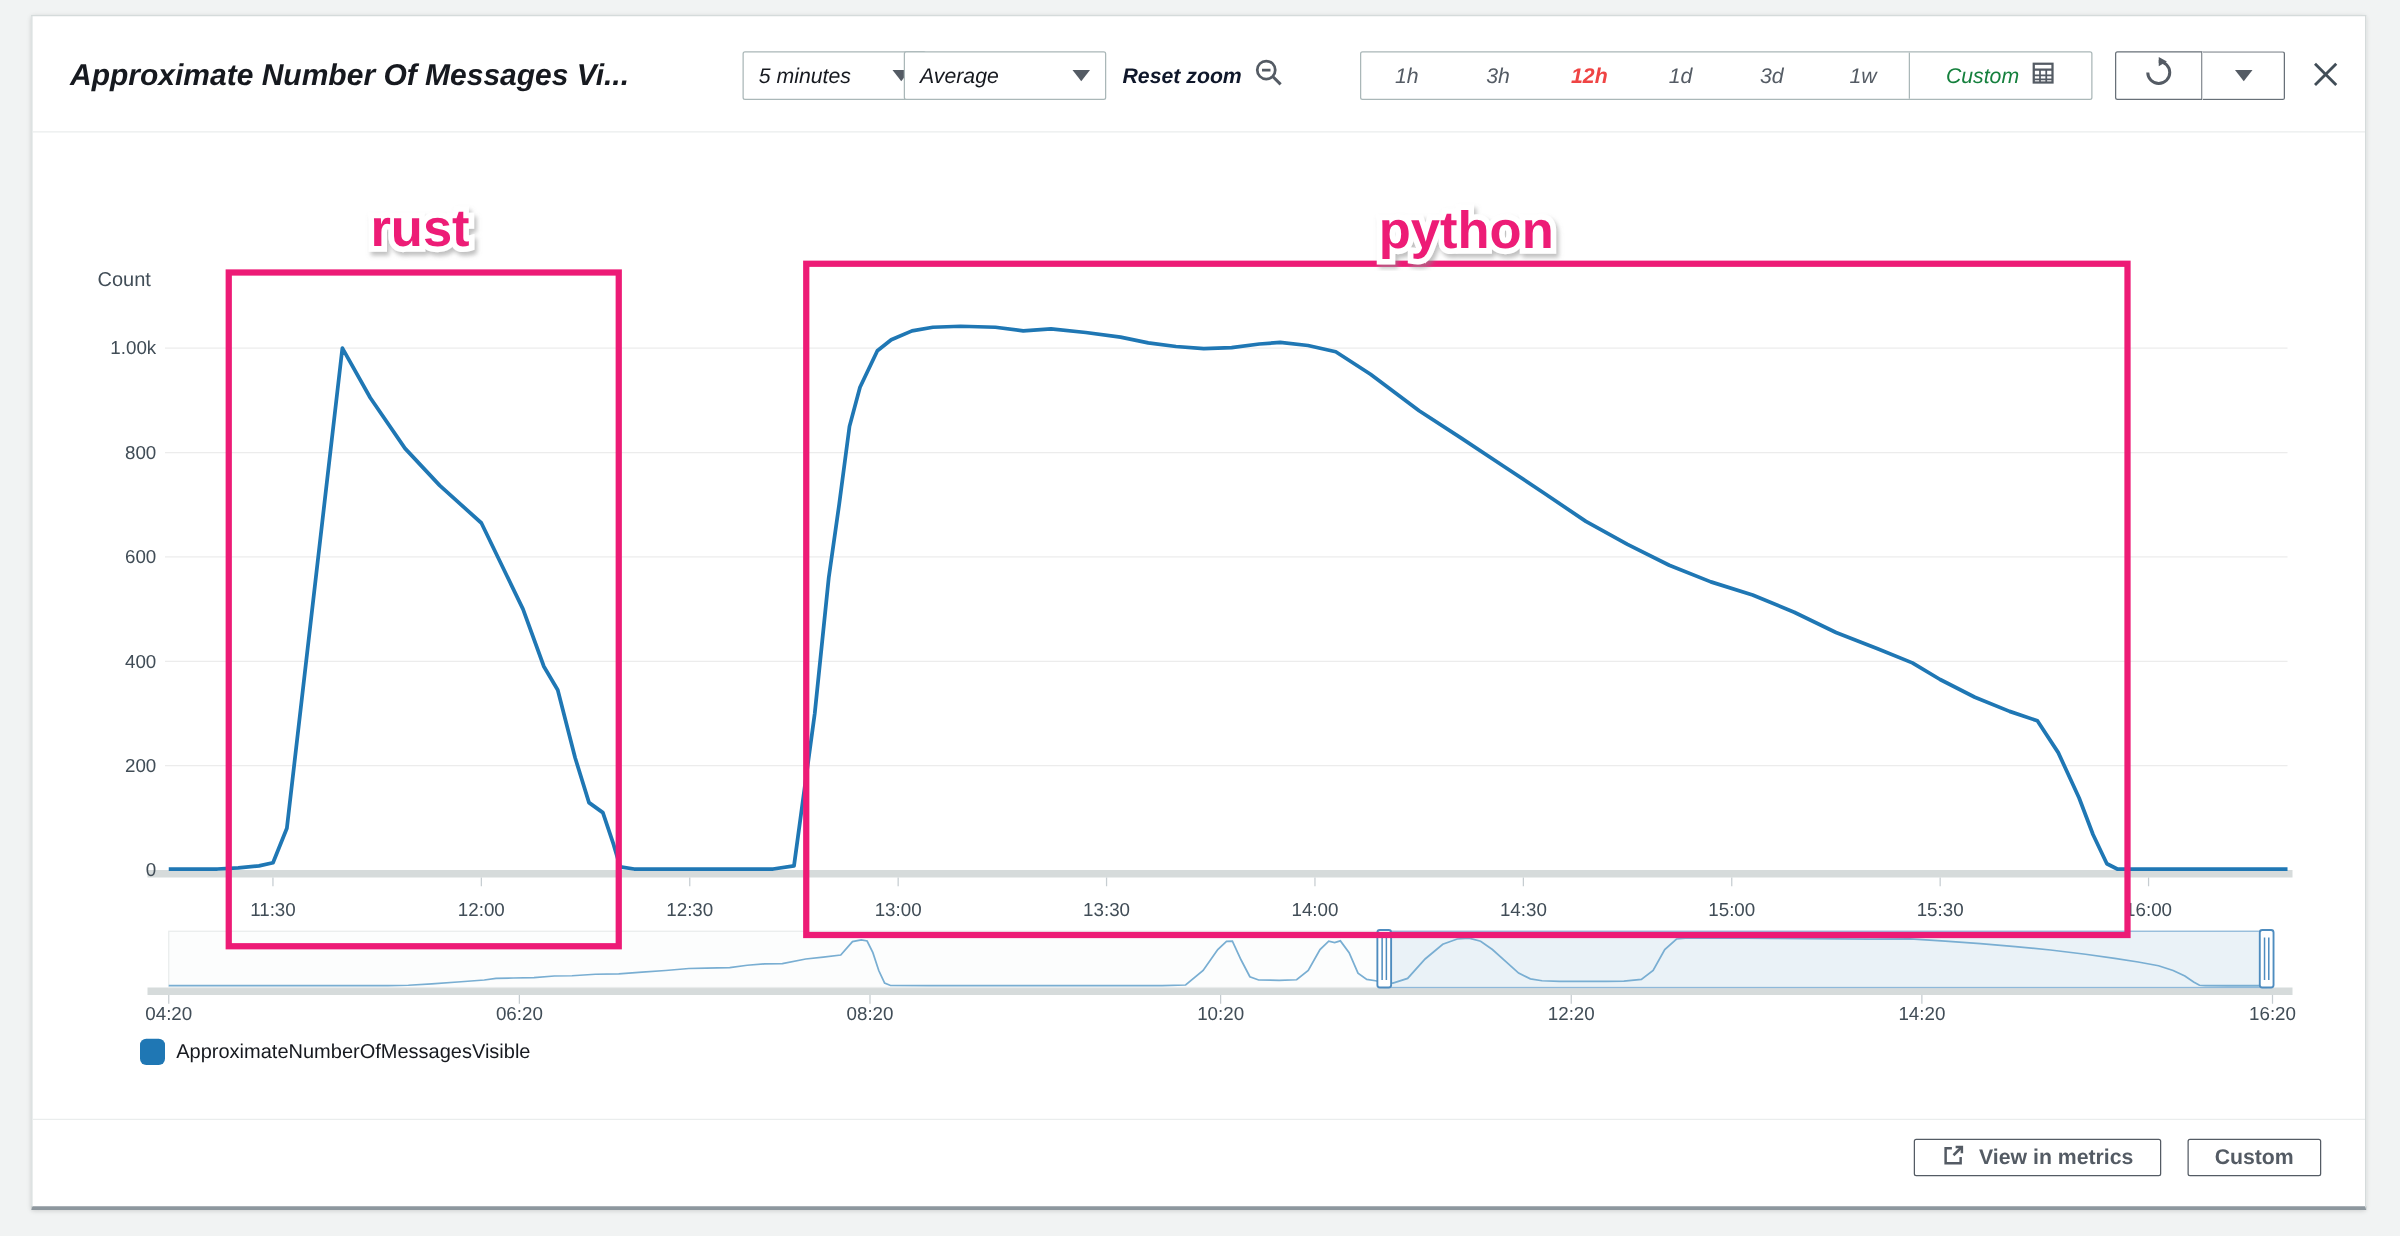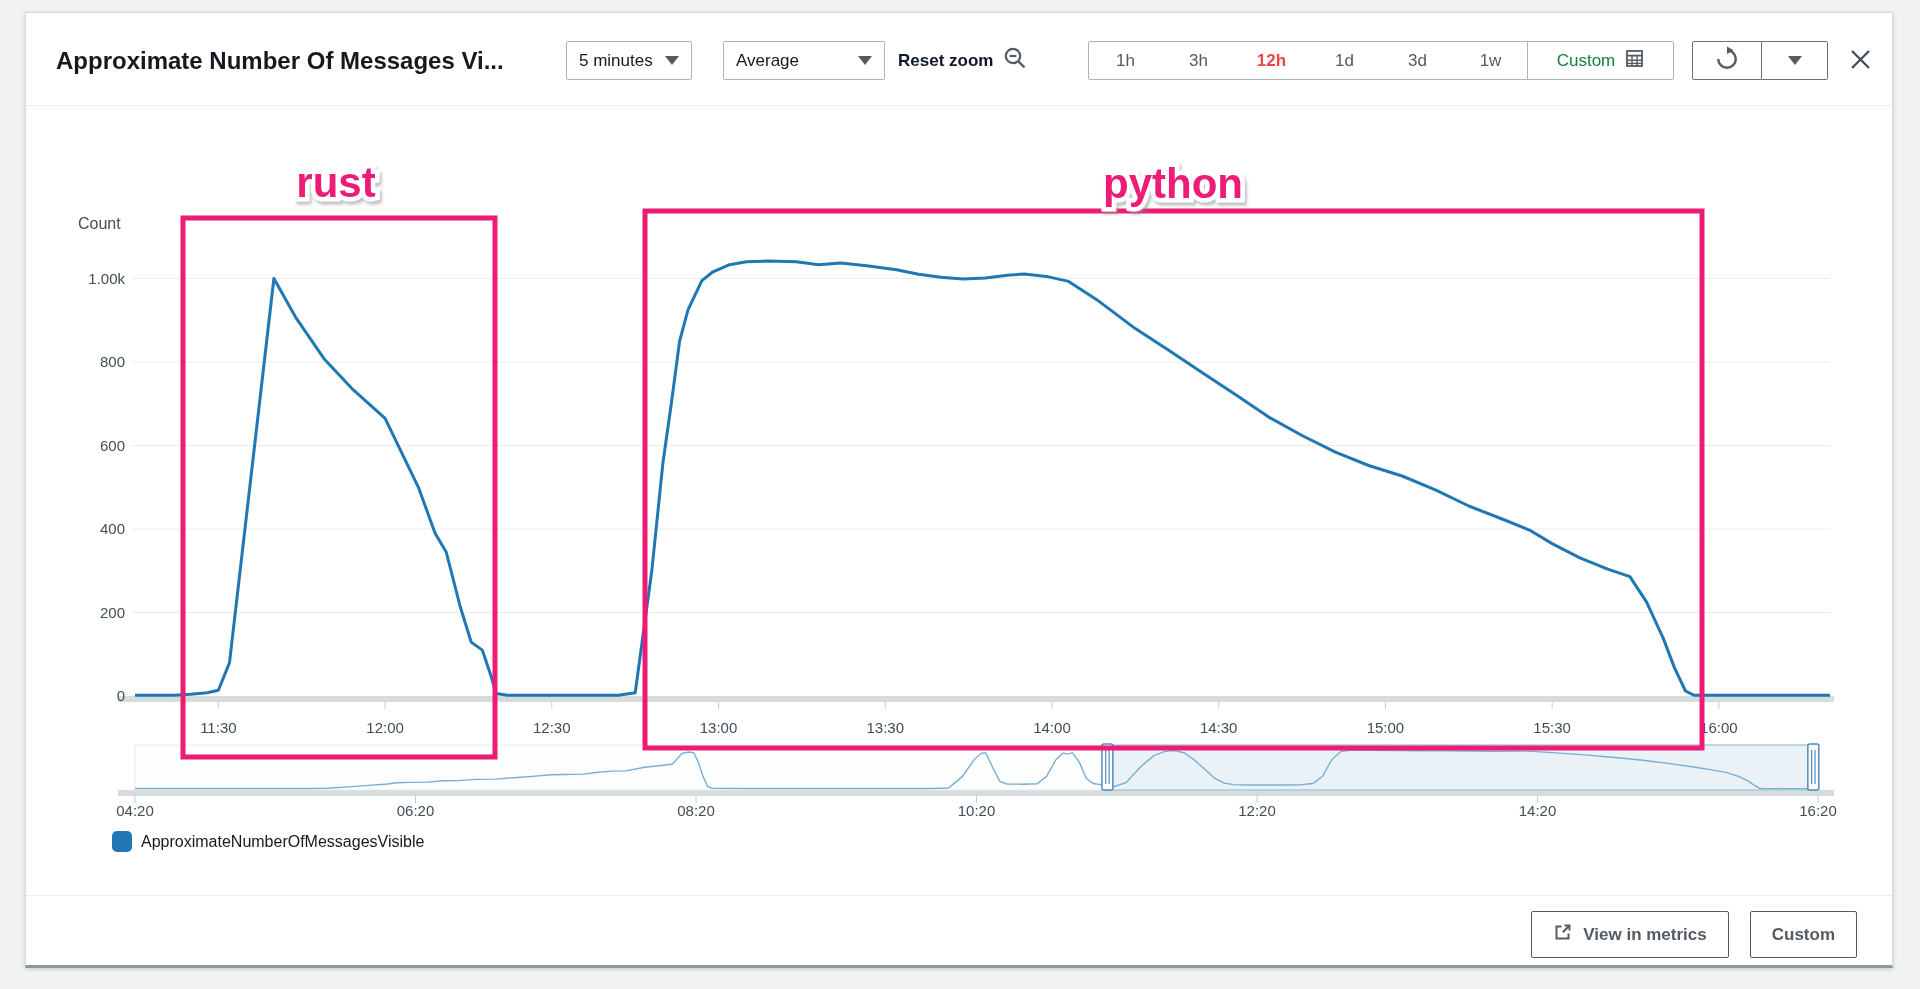--- a/index.html
+++ b/index.html
@@ -4,21 +4,21 @@
 <style>
   * { margin:0; padding:0; box-sizing:border-box; }
   html,body { width:1920px; height:989px; overflow:hidden; }
   body { background:#f1f3f3; font-family:"Liberation Sans", sans-serif; position:relative; }
 
   .dialog {
     position:absolute; left:25px; top:12px; width:1868px; height:956px;
     background:#fff; border:1px solid #d5dbdb; border-bottom:3px solid #8d979e;
     box-shadow:0 1px 4px rgba(0,0,0,.18); z-index:1;
   }
-  .dialog-header { position:absolute; left:0; top:0; right:0; height:92px; }
+  .dialog-header { position:absolute; left:0; top:0; right:0; height:92px;font-style:italic; }
   .header-divider { position:absolute; left:0; right:0; top:92px; height:1px; background:#eaeded; }
 
   .page-title {
     position:absolute; left:30px; top:28px; height:40px; line-height:40px;
     font-size:24px; font-weight:bold; color:#16191f; white-space:nowrap;
   }
   .select-btn {
     position:absolute; top:28px; height:39px; background:#fff;
     border:1px solid #aab7b8; border-radius:2px; display:flex; align-items:center;
     justify-content:space-between; padding:0 12px; cursor:pointer;
@@ -59,38 +59,38 @@
   .close-btn { position:absolute; left:1818px; top:30px; width:32px; height:32px; cursor:pointer;
     display:flex; align-items:center; justify-content:center; }
 
   .legend { position:absolute; left:86px; top:818px; display:flex; align-items:center; gap:9px; }
   .legend-swatch { width:20px; height:21px; border-radius:5px; }
   .legend-label { font-size:16px; color:#16191f; }
 
   .footer-divider { position:absolute; left:0; right:0; top:882px; height:1px; background:#eaeded; }
   .footer { position:absolute; right:35px; top:898px; display:flex; gap:21px; }
   .footer-btn {
-    height:47px; border:1px solid #545b64; border-radius:2px; background:#fff;
+    height:30px; border:1px solid #545b64; border-radius:2px; background:#fff;
     display:flex; align-items:center; justify-content:center; gap:10px; padding:0 21px;
     font-size:17px; font-weight:bold; color:#545b64; cursor:pointer; white-space:nowrap;
   }
 
   #chart-svg { position:absolute; left:0; top:0; z-index:5; pointer-events:none; }
   #chart-svg text { font-family:"Liberation Sans", sans-serif; }
   .ann-label { font-weight:bold; }
 </style>
 </head>
 <body>
 
 <div class="dialog">
 
   <div class="dialog-header">
     <div class="page-title">Approximate Number Of Messages Vi...</div>
 
-    <div class="select-btn" style="left:540px; width:126px;">
+    <div class="select-btn" style="left:568px; width:147px;">
       <span class="sel-label">5 minutes</span>
       <span class="caret-down"></span>
     </div>
 
     <div class="select-btn" style="left:697px; width:162px;">
       <span class="sel-label">Average</span>
       <span class="caret-down"></span>
     </div>
 
     <div class="reset-zoom">

